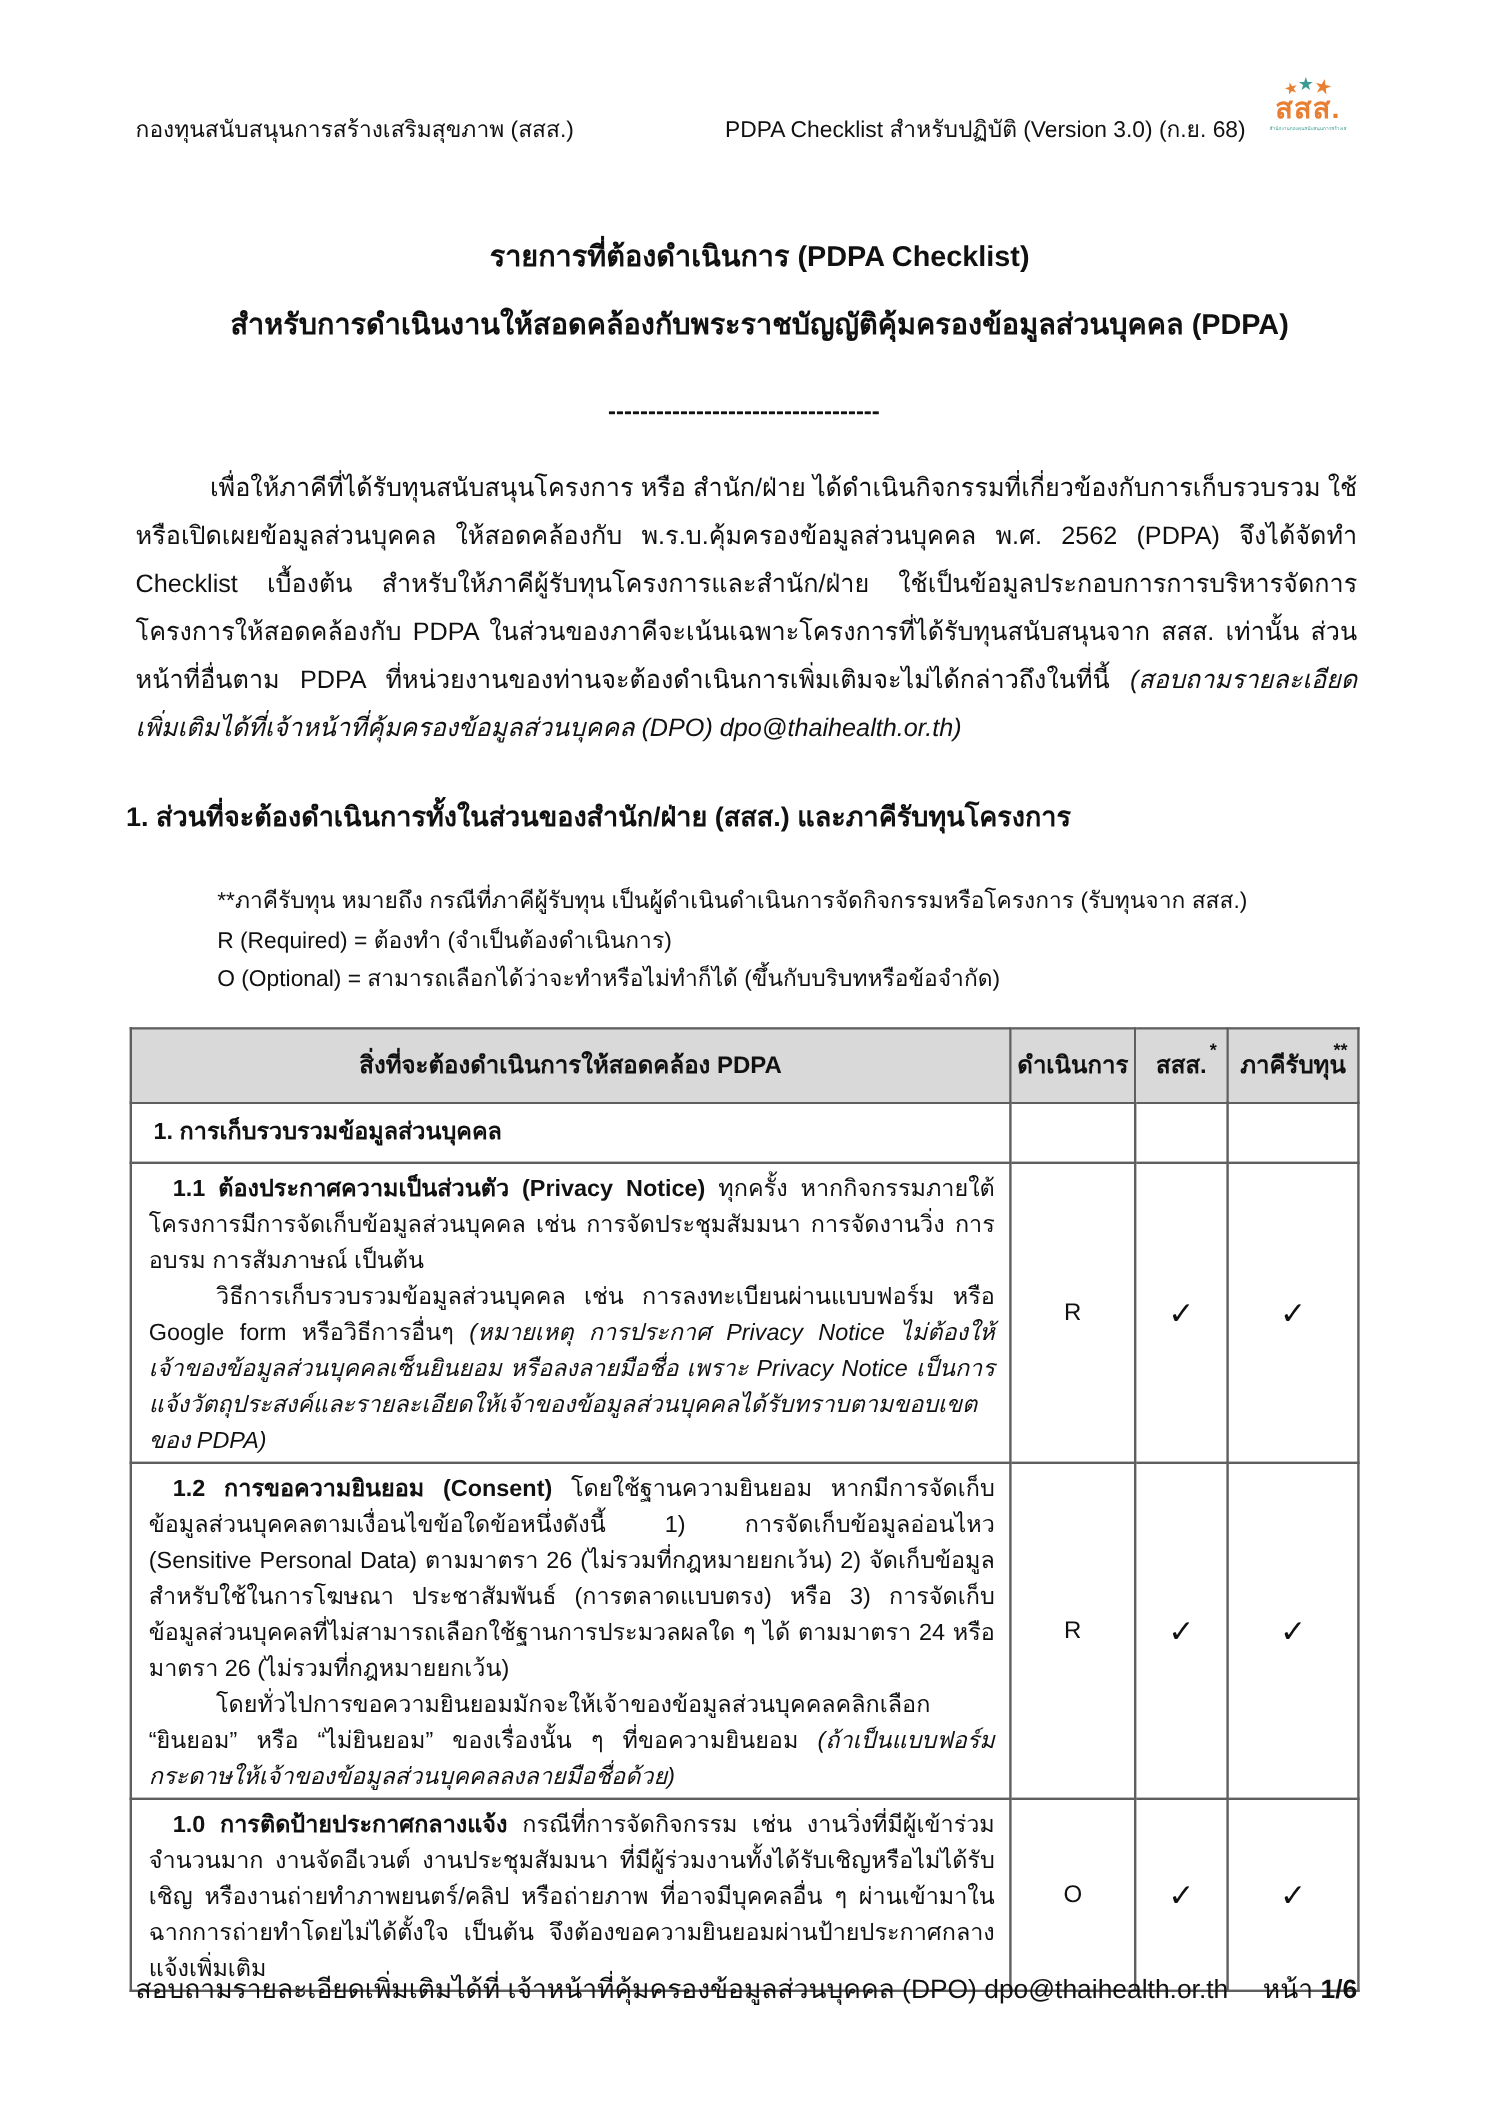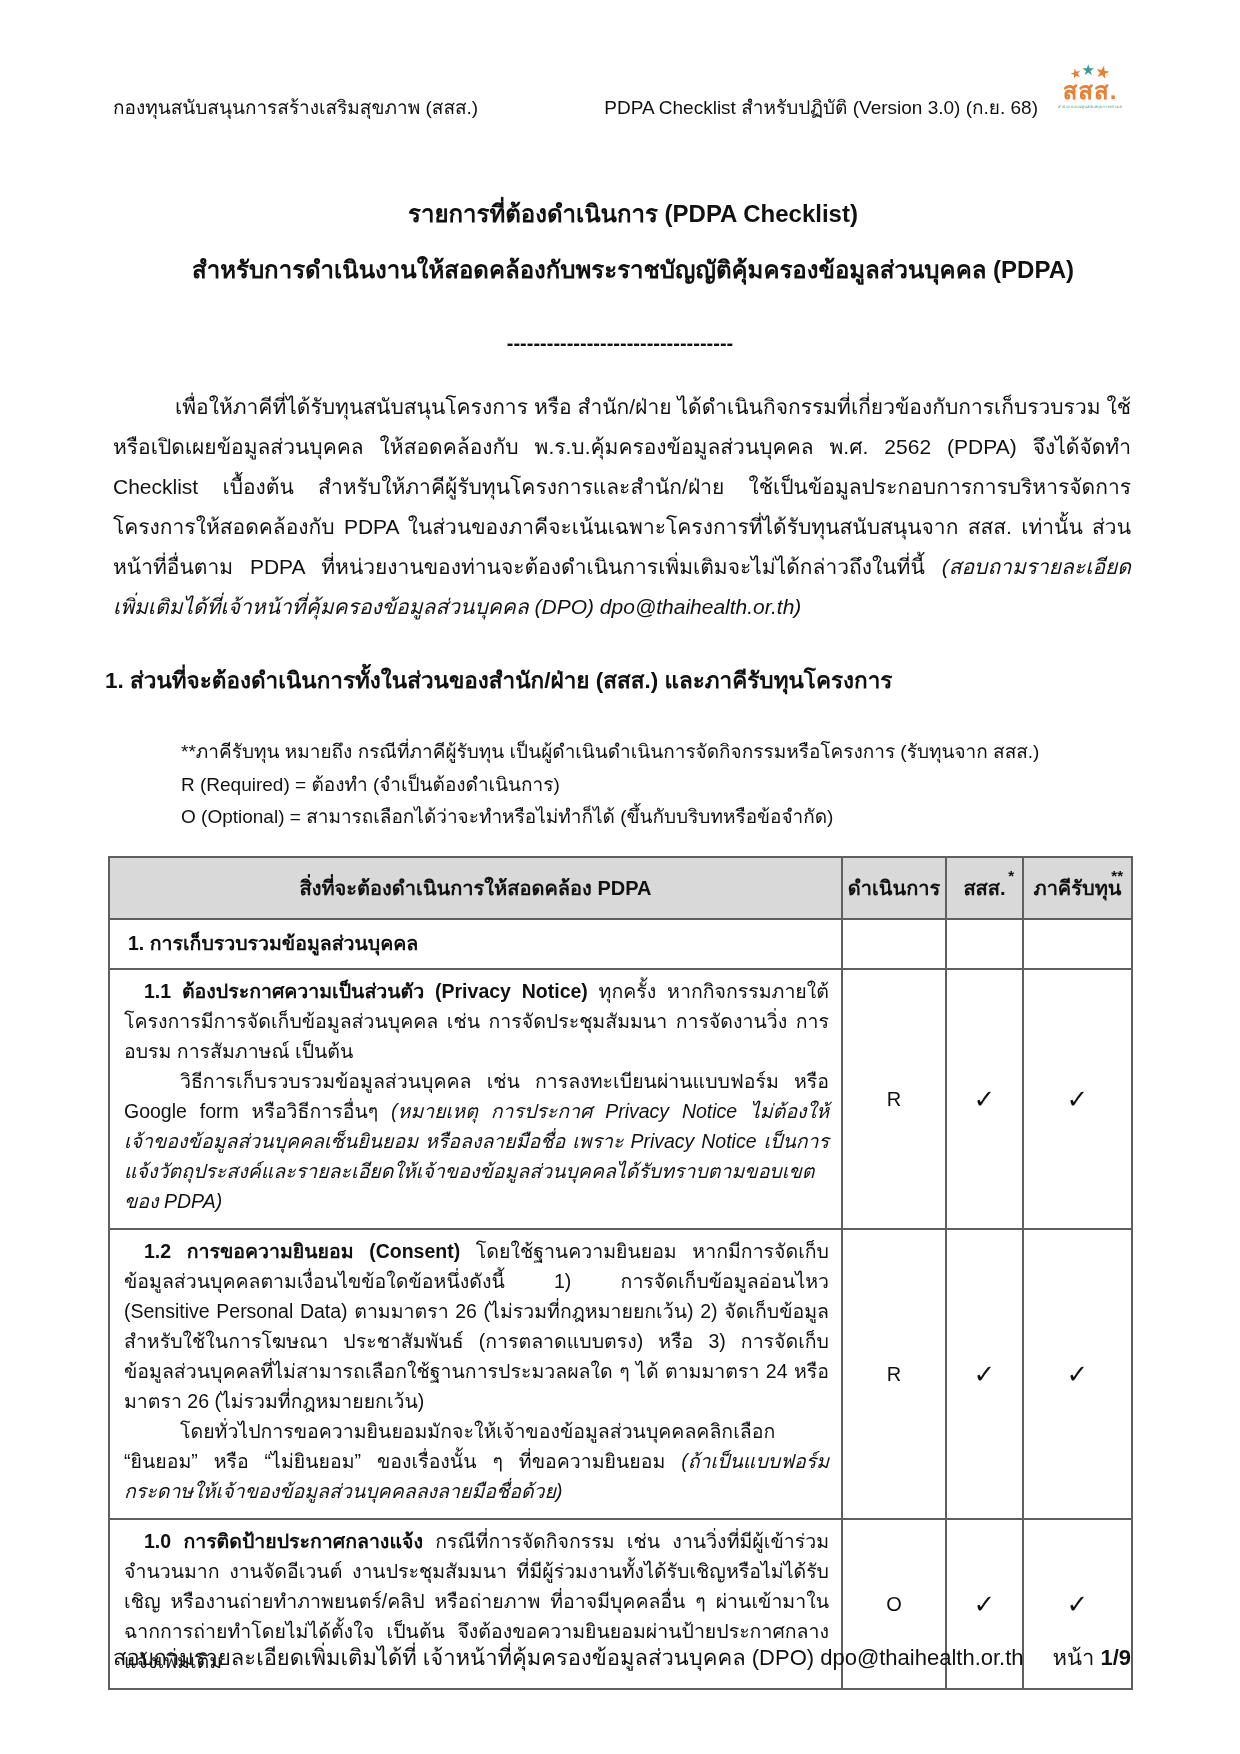--- a/index.html
+++ b/index.html
@@ -44,21 +44,21 @@
     font-size:19.5px; line-height:30px;
   }
   table.pdpa, table.pdpa th, table.pdpa td { border:2px solid #5f5f5f; }
   table.pdpa { border-width:2.5px; }
   th.hdr {
     background:#d9d9d9; font-weight:bold; height:58px; text-align:center;
     vertical-align:middle; position:relative; font-size:20px;
   }
   th.hdr .sup { position:absolute; top:3px; right:8px; font-size:15px; font-weight:bold; }
   td.section-row { font-weight:bold; padding:8px 10px 10px 18px; }
-  td.task { padding:6px 12px 12px 14px; vertical-align:top; }
+  td.task { padding:6px 12px 2px 14px; vertical-align:top; }
   td.task p { margin:0; text-align:justify; }
   td.task p.p1 { text-indent:20px; }
   td.task p.p2 { text-indent:56px; }
   td.mid { text-align:center; vertical-align:middle; }
   td.mid.letter { font-size:20px; }
   td.mid.check { font-size:26px; }
   .b { font-weight:bold; }
   
   .doc-footer {
     position:absolute; top:1640px; left:113px; width:1018px;
@@ -143,16 +143,16 @@
       </td>
       <td class="mid letter">O</td>
       <td class="mid check">✓</td>
       <td class="mid check">✓</td>
     </tr>
   </tbody>
     </table>
 
   <div class="doc-footer">
     <span>สอบถามรายละเอียดเพิ่มเติมได้ที่ เจ้าหน้าที่คุ้มครองข้อมูลส่วนบุคคล (DPO) dpo@thaihealth.or.th</span>
-    <span><span>หน้า </span><span class="b">1/9</span></span>
+    <span><span>หน้า </span><span class="b">1/6</span></span>
   </div>
 
 </div>
 
 </body></html>

